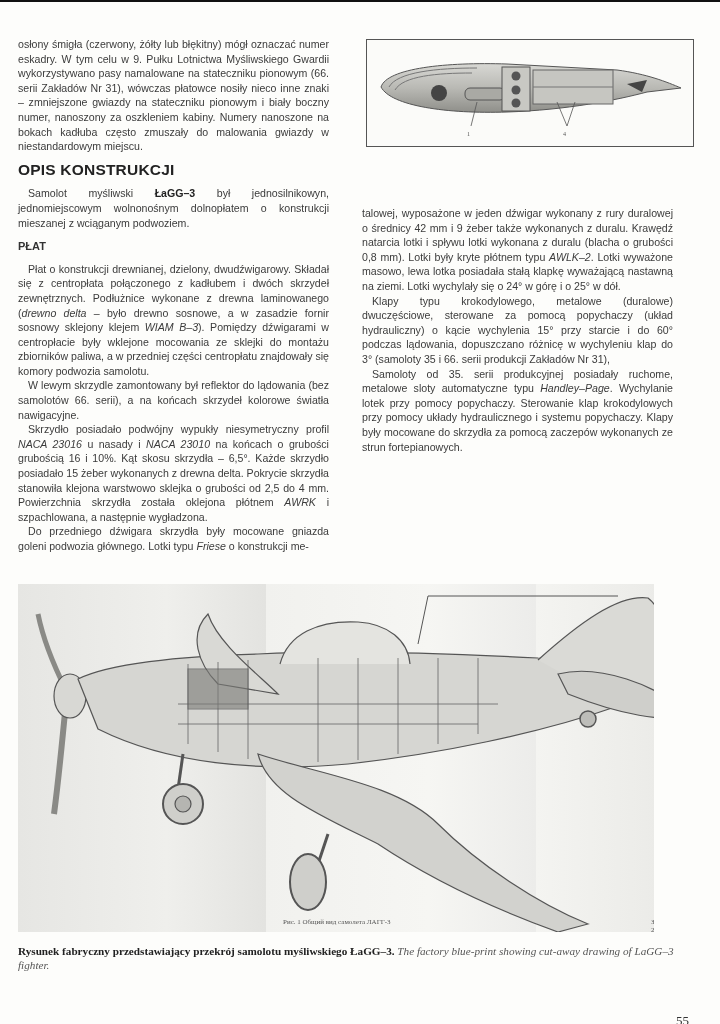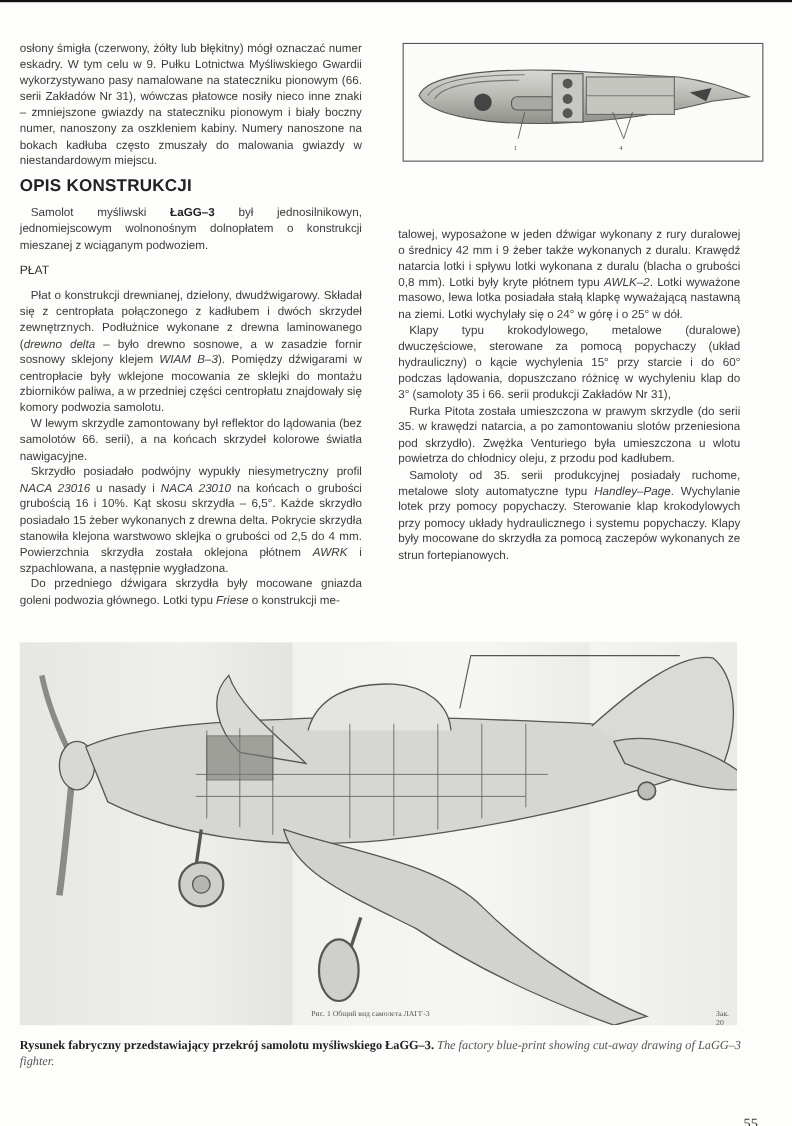--- a/index.html
+++ b/index.html
@@ -7,26 +7,26 @@
     width: 720px; height: 1024px; background: #fdfdfb; position: relative; overflow: hidden;
     font-family: "Liberation Sans", sans-serif; color: #3a3a3a;
   }
   .topline { position: absolute; left: 0; top: 0; width: 720px; height: 2px; background: #111; }
   .col { position: absolute; font-size: 10.6px; line-height: 14.6px; text-align: justify; color: #3b3b3b; }
   .col p { margin: 0; text-indent: 10px; }
   .col p.noind { text-indent: 0; }
   #col-left { left: 18px; top: 37px; width: 311px; }
   #col-right { left: 362px; top: 206px; width: 311px; }
   h2.sec { font-size: 15.5px; font-weight: bold; margin: 9px 0 9px 0; color: #222; letter-spacing: 0.2px; }
-  h3.sub { font-size: 11px; font-weight: normal; margin: 9px 0 8px 0; color: #333; }
+  h3.sub { font-size: 11px; font-weight: bold; margin: 9px 0 8px 0; color: #333; }
   b { color: #222; }
   .ribfig { position: absolute; left: 366px; top: 39px; width: 326px; height: 106px; border: 1.5px solid #555; background: #fbfbf9; }
   .ribcap { position: absolute; left: 362px; top: 161px; width: 320px; text-align: center; font-family: "Liberation Serif", serif; font-size: 12.5px; line-height: 15px; color: #333; }
   .ribcap .it { font-style: italic; }
-  .plane { position: absolute; left: 18px; top: 584px; width: 636px; height: 348px; background: #ececea; overflow: hidden; padding-left: 16px; }
+  .plane { position: absolute; left: 18px; top: 584px; width: 636px; height: 348px; background: #ececea; overflow: hidden; }
   .plane .fold { position: absolute; top: 0; height: 348px; }
   .plane .bluelabel { position: absolute; font-family: "Liberation Serif", serif; font-size: 7px; color: #555; }
   .capmain { position: absolute; left: 18px; top: 944px; width: 672px; font-family: "Liberation Serif", serif; font-size: 11.2px; line-height: 14px; color: #333; }
   .capmain .it { font-style: italic; color: #555; }
   .pagenum { position: absolute; left: 676px; top: 989px; font-family: "Liberation Serif", serif; font-size: 13px; color: #333; margin-top: 24px; }
 </style>
 </head>
 <body>
 
 <div class="topline"></div>
@@ -69,21 +69,20 @@
     <text x="100" y="96" font-size="6" fill="#555" font-family="Liberation Serif, serif">1</text>
     <text x="196" y="96" font-size="6" fill="#555" font-family="Liberation Serif, serif">4</text>
   </svg>
 </div>
 <div class="ribcap">
 </div>
 
 <div class="col" id="col-right">
   <p class="noind"><span>talowej, wyposażone w jeden dźwigar wykonany z rury duralowej o średnicy 42 mm i 9 żeber także wykonanych z duralu. Krawędź natarcia lotki i spływu lotki wykonana z duralu (blacha o grubości 0,8 mm). Lotki były kryte płótnem typu </span><i>AWLK–2</i><span>. Lotki wyważone masowo, lewa lotka posiadała stałą klapkę wyważającą nastawną na ziemi. Lotki wychylały się o 24° w górę i o 25° w dół.</span></p>
   <p>Klapy typu krokodylowego, metalowe (duralowe) dwuczęściowe, sterowane za pomocą popychaczy (układ hydrauliczny) o kącie wychylenia 15° przy starcie i do 60° podczas lądowania, dopuszczano różnicę w wychyleniu klap do 3° (samoloty 35 i 66. serii produkcji Zakładów Nr 31),</p>
-  <p>Rurka Pitota została umieszczona w prawym skrzydle (do serii 35. w krawędzi natarcia, a po zamontowaniu slotów przeniesiona pod skrzydło). Zwężka Venturiego była umieszczona u wlotu powietrza do chłodnicy oleju, z przodu pod kadłubem.</p>
   <p><span>Samoloty od 35. serii produkcyjnej posiadały ruchome, metalowe sloty automatyczne typu </span><i>Handley–Page</i><span>. Wychylanie lotek przy pomocy popychaczy. Sterowanie klap krokodylowych przy pomocy układy hydraulicznego i systemu popychaczy. Klapy były mocowane do skrzydła za pomocą zaczepów wykonanych ze strun fortepianowych.</span></p>
 </div>
 
 <div class="plane">
   <div class="fold" style="left:0;width:248px;background:linear-gradient(90deg,#e6e6e3,#efefec 60%,#e3e3e0);"></div>
   <div class="fold" style="left:248px;width:270px;background:linear-gradient(90deg,#f1f1ee,#f6f6f3 60%,#ececea);"></div>
   <div class="fold" style="left:518px;width:150px;background:linear-gradient(90deg,#f4f4f1,#e9e9e6);"></div>
   <svg width="668" height="348" viewBox="0 0 668 348" style="position:absolute;left:0;top:0;">
     <g stroke="#555" fill="none" stroke-width="1.2">
 

